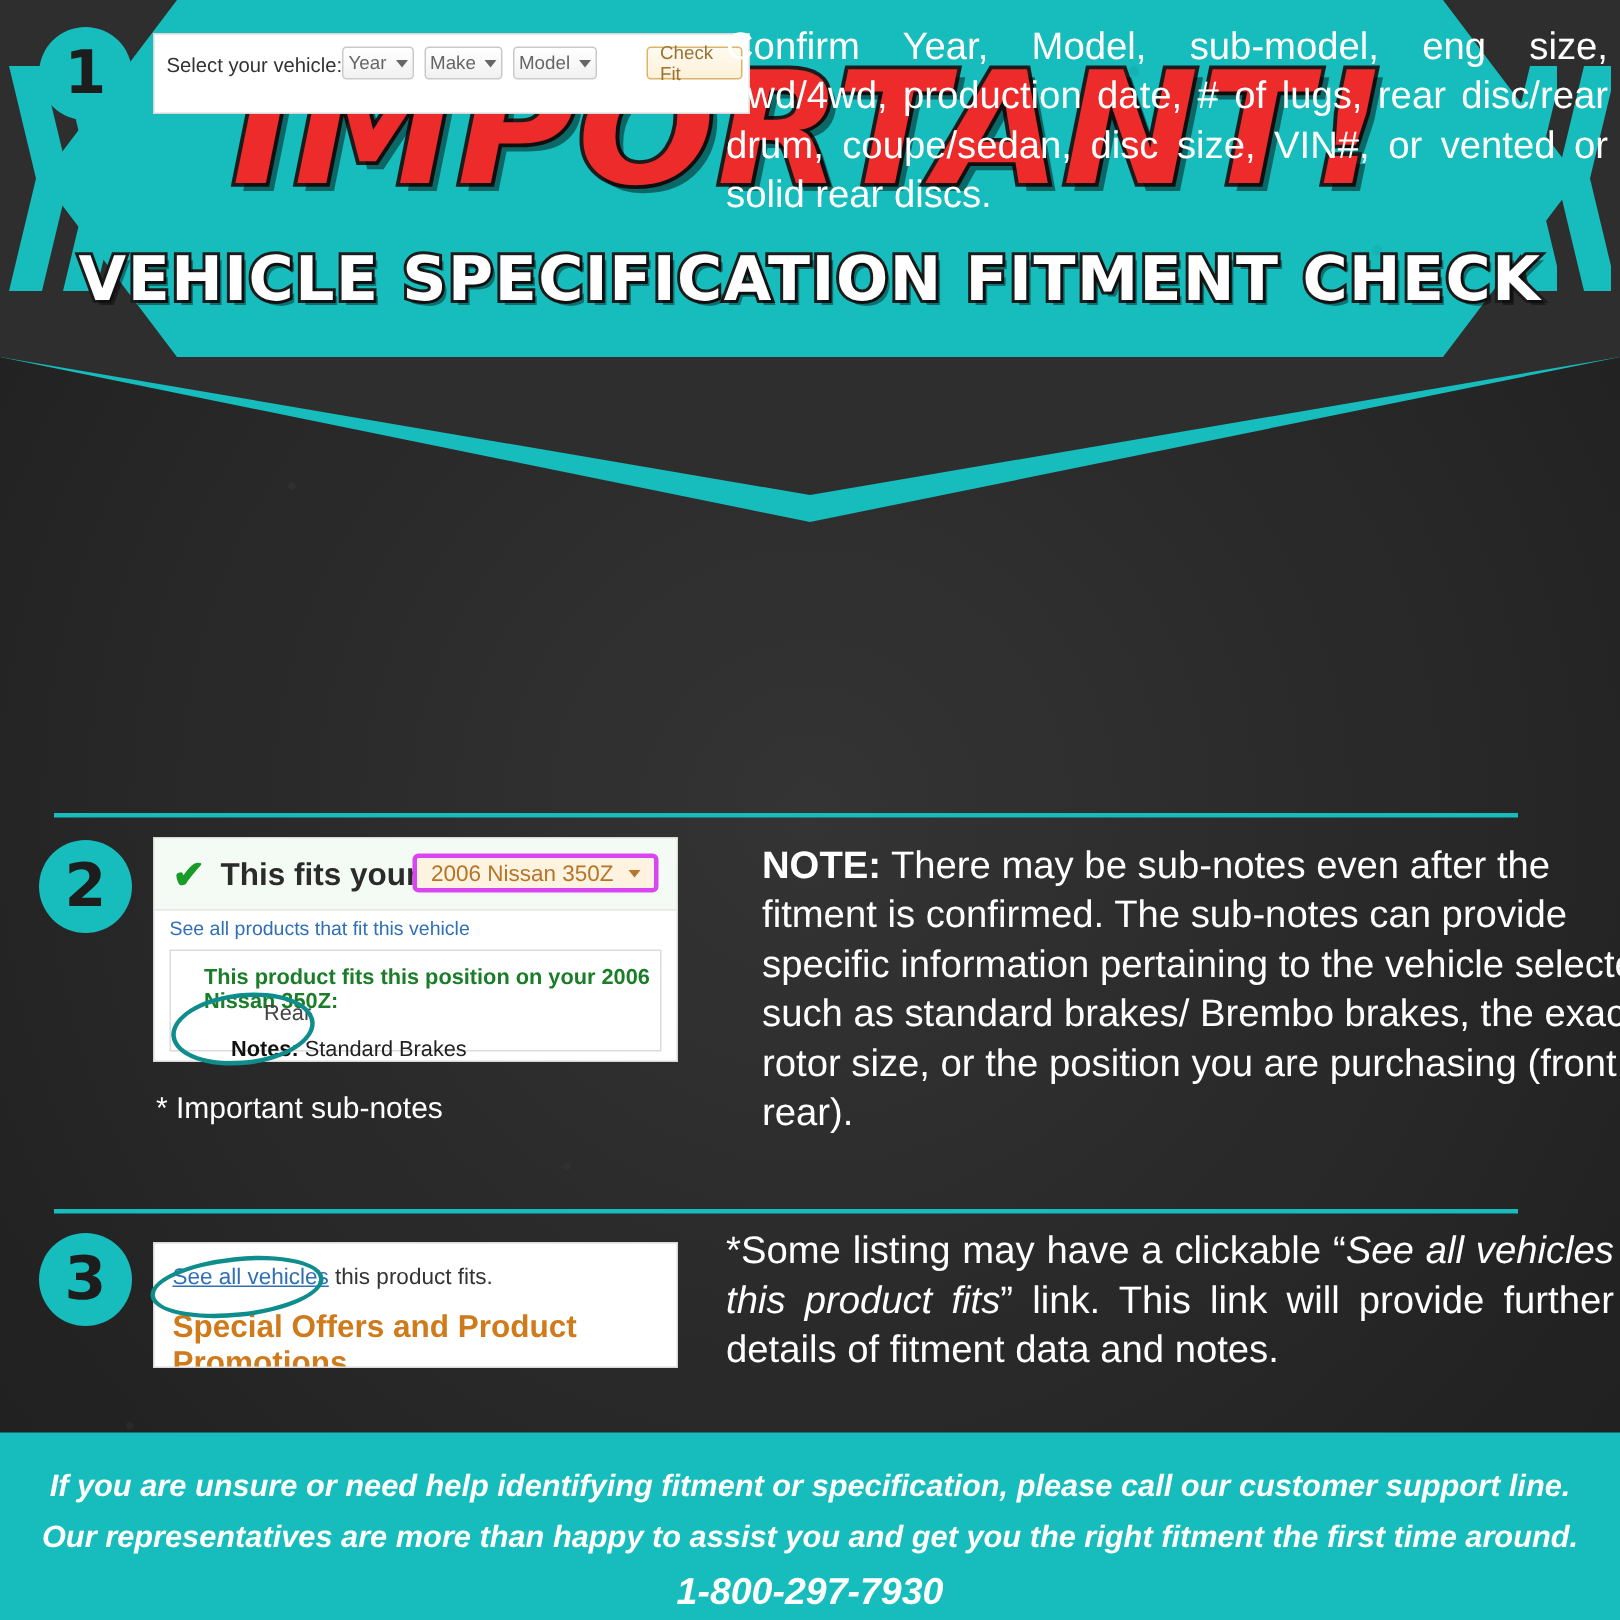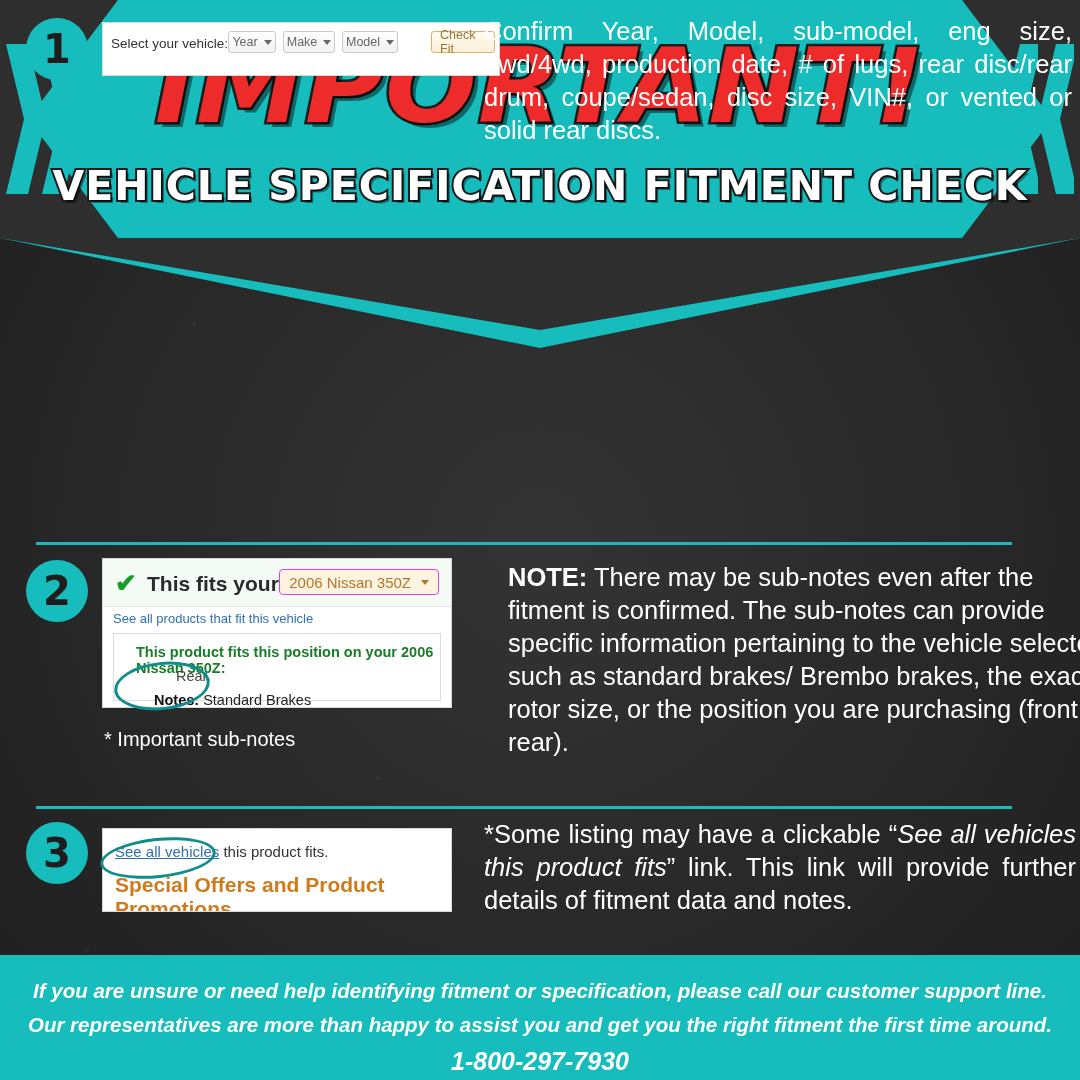--- a/index.html
+++ b/index.html
@@ -229,21 +229,21 @@
     left: 44px; top: 13px;
     color: #2b2b2b;
     font-size: 21px;
     font-weight: bold;
     font-family: "Liberation Sans", sans-serif;
   }
   .veh-pill {
     position: absolute;
     right: 12px; top: 10px;
     height: 26px;
-    border: 1px solid #d946ef;
+    border: 3px solid #d946ef;
     border-radius: 4px;
     background: #fdf3e0;
     color: #b5762a;
     font-size: 15px;
     display: flex;
     align-items: center;
     gap: 10px;
     padding: 0 9px;
     box-sizing: border-box;
   }

